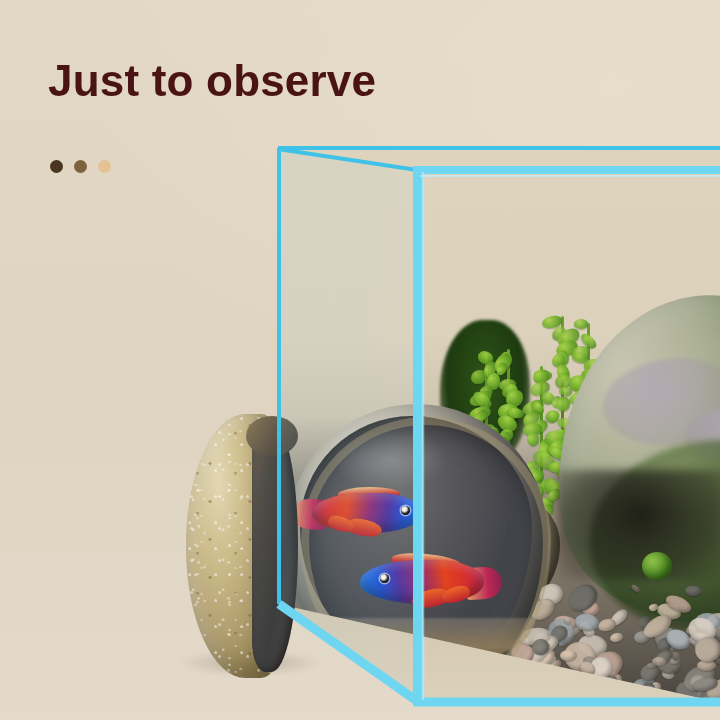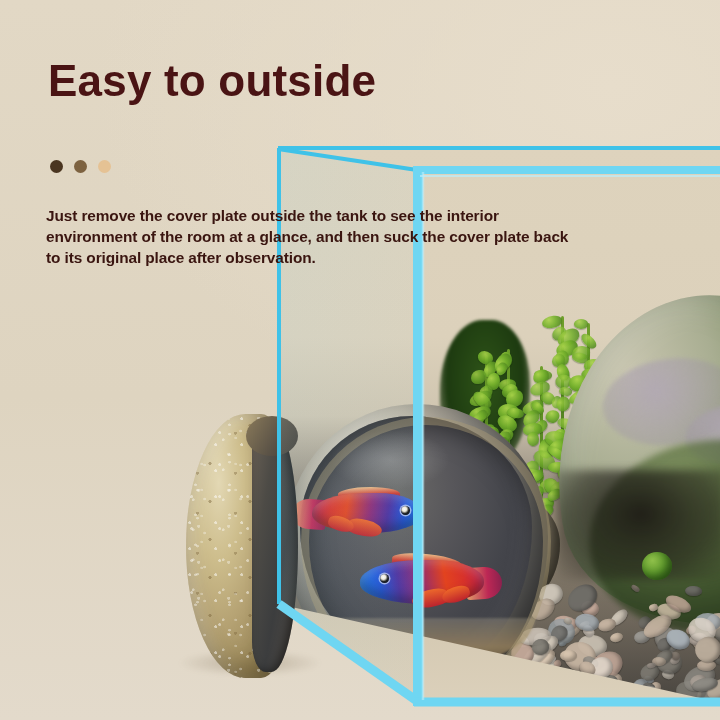--- a/index.html
+++ b/index.html
@@ -870,23 +870,22 @@
     <line x1="414" y1="170" x2="720" y2="170" stroke="#6fd6f2" stroke-width="8"></line>
 
     <line x1="418" y1="166" x2="418" y2="706" stroke="#6fd6f2" stroke-width="10"></line>
 
     <line x1="414" y1="702" x2="720" y2="702" stroke="#6fd6f2" stroke-width="9"></line>
 
     <line x1="420" y1="176" x2="720" y2="176" stroke="#bdeefb" stroke-width="2" opacity="0.7"></line>
     <line x1="423" y1="172" x2="423" y2="700" stroke="#bdeefb" stroke-width="2.5" opacity="0.6"></line>
   </svg>
 
-  <div class="headline">Easy to outside</div>
+  <div class="headline">Just to observe</div>
 
   <div class="dots">
     <span class="dot" style="background:#4a3520"></span>
     <span class="dot" style="background:#7d6240"></span>
     <span class="dot" style="background:#e5c294"></span>
   </div>
 
-  <div class="body-copy">Just remove the cover plate outside the tank to see the interior environment of the room at a glance, and then suck the cover plate back to its original place after observation.</div>
 
 </div>
 
 </body></html>

